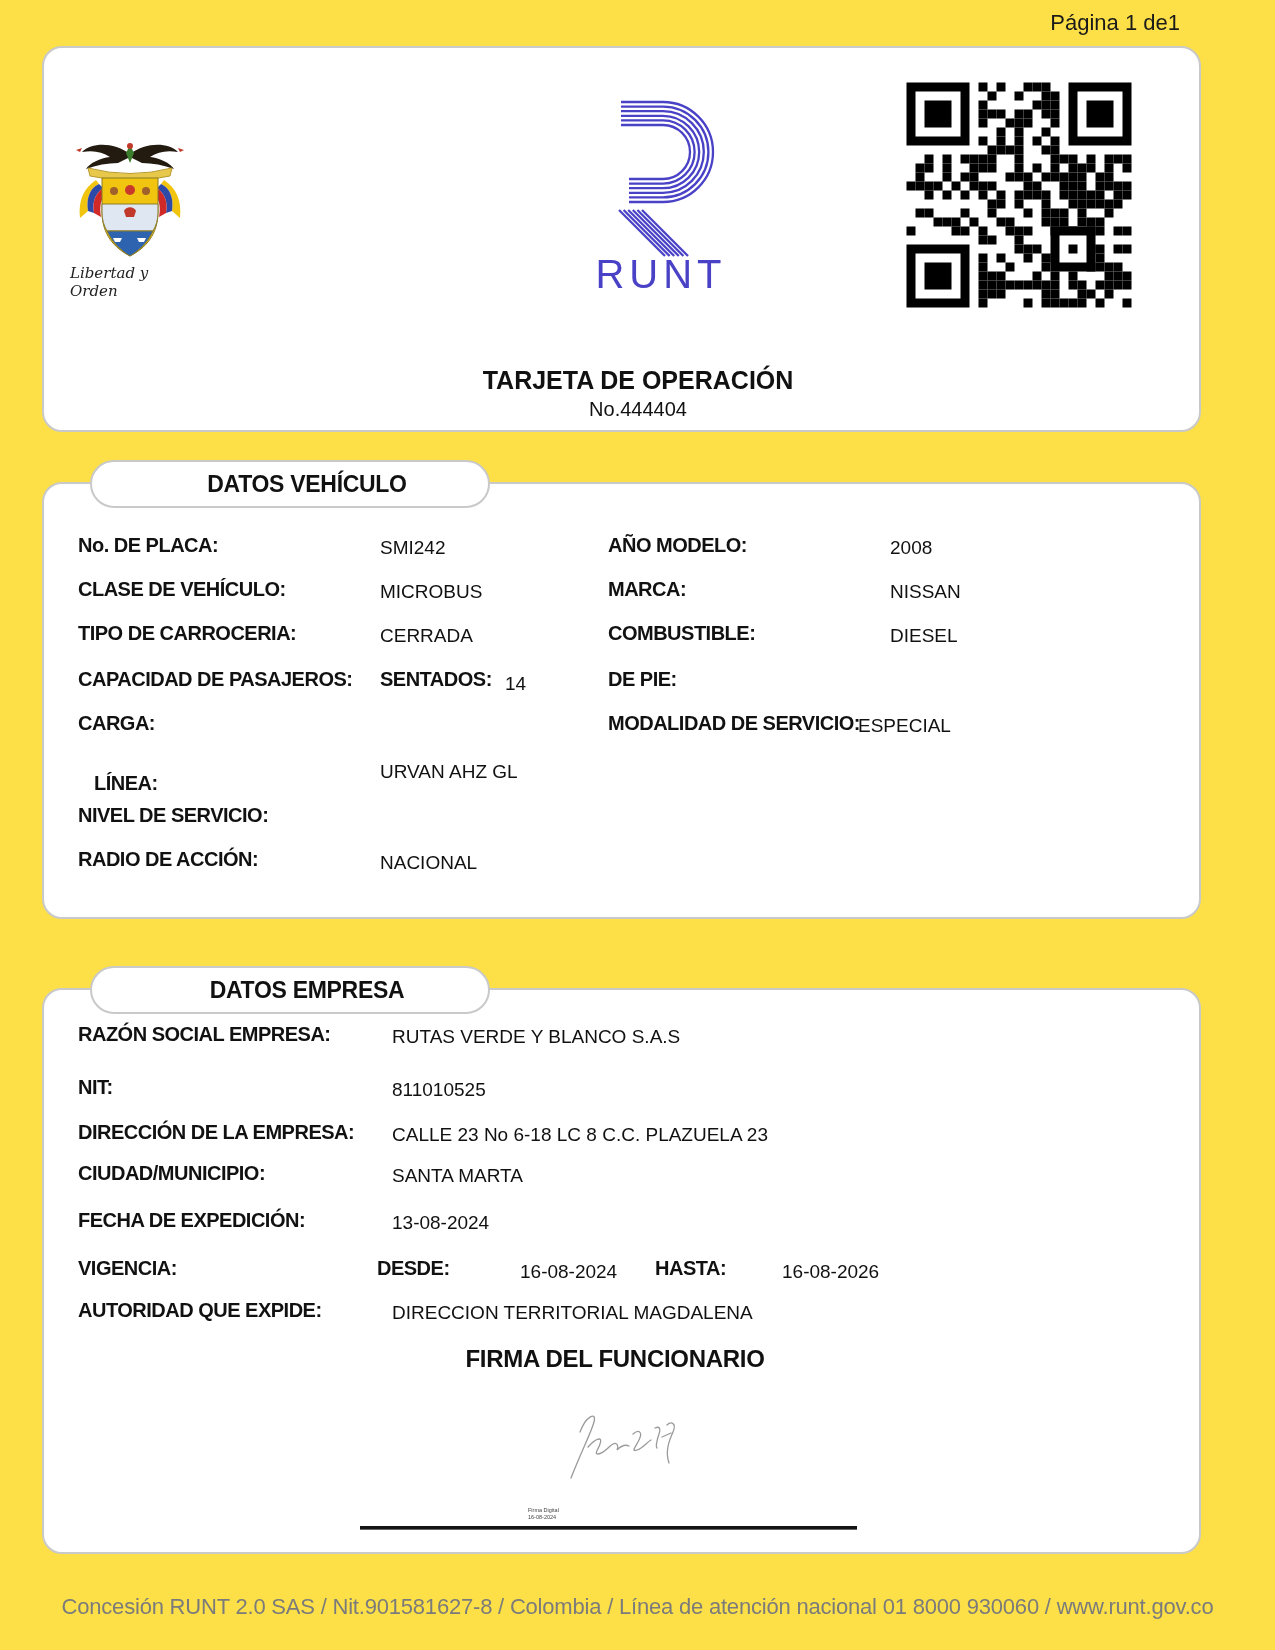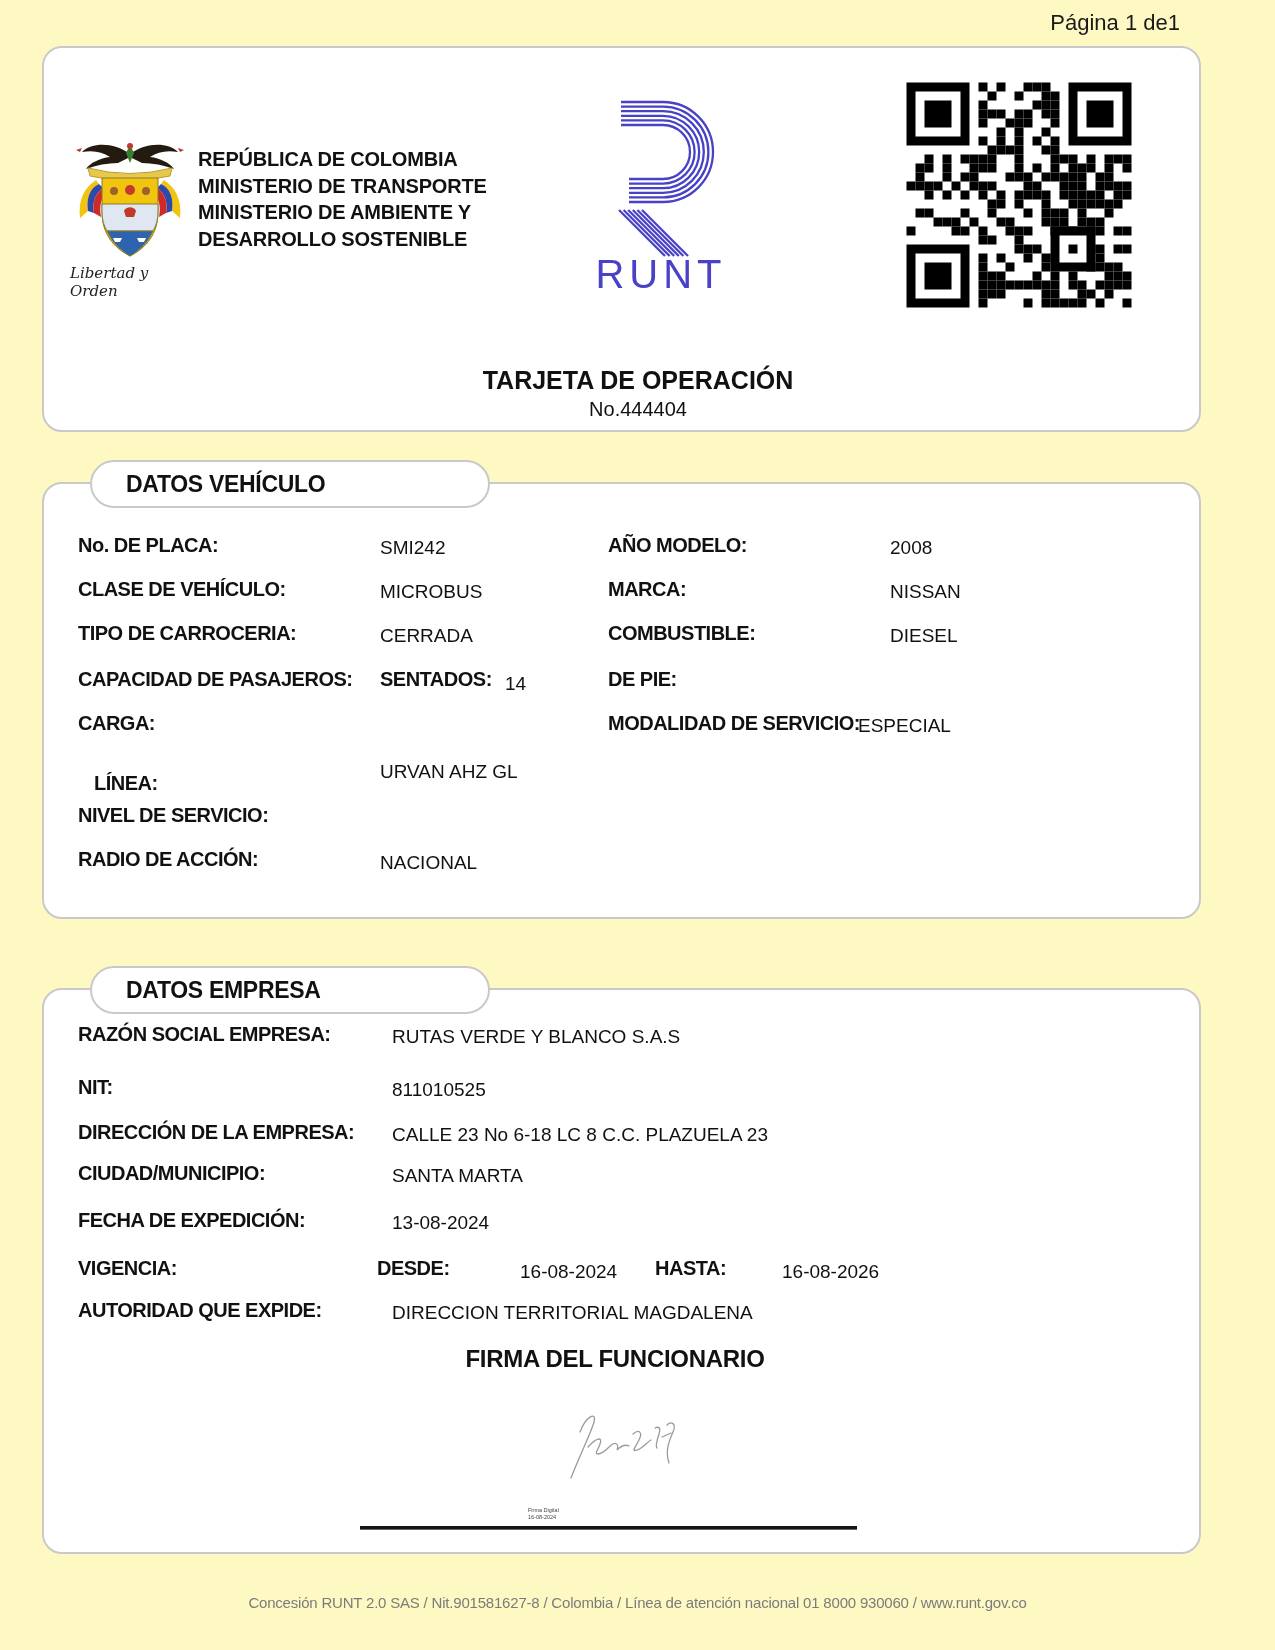--- a/index.html
+++ b/index.html
@@ -1,38 +1,38 @@
 <!DOCTYPE html>
 <html><head>
 <meta charset="utf-8">
 <style>
   html,body{margin:0;padding:0;background:#fff;}
-  .page{position:relative;width:1275px;height:1650px;background:#fef9c3;overflow:hidden;
+  .page{position:relative;width:1275px;height:1650px;background:#fde047;overflow:hidden;
         font-family:"Liberation Sans", sans-serif;color:#111;}
   .abs{position:absolute;}
   .box{position:absolute;border:2px solid #c9c9c9;border-radius:20px;background:#fff;}
   .tab{position:absolute;border:2px solid #c9c9c9;border-radius:26px;background:#fff;
        display:flex;align-items:center;padding-left:34px;font-weight:bold;font-size:23px;
-       letter-spacing:-0.3px;box-sizing:border-box;}
+       letter-spacing:-0.3px;box-sizing:border-box;justify-content:center;}
   .lbl{position:absolute;font-weight:bold;font-size:20px;letter-spacing:-0.5px;white-space:nowrap;}
   .val{position:absolute;font-size:19px;white-space:nowrap;}
   .ministry{position:absolute;left:198px;top:146px;font-weight:bold;font-size:20px;
             line-height:26.5px;letter-spacing:-0.2px;}
   .doc-title{position:absolute;left:0;width:1200px;text-align:center;font-weight:bold;font-size:25px;}
   .doc-num{position:absolute;left:0;width:1200px;text-align:center;font-size:20px;}
   .runt-text{position:absolute;left:586px;top:252px;width:150px;text-align:center;
              font-size:40px;letter-spacing:5px;}
   .coat-caption{position:absolute;left:70px;top:264px;width:120px;
                 font-family:"DejaVu Serif", serif;font-style:italic;font-size:15px;color:#222;}
   .firma-title{position:absolute;left:330px;top:1345px;width:570px;text-align:center;
                font-weight:bold;font-size:24px;letter-spacing:-0.3px;}
   .firma-digital{position:absolute;left:528px;top:1507px;font-size:5.5px;line-height:6.5px;color:#444;}
   .sig-line{position:absolute;left:360px;top:1526px;width:497px;height:3px;background:#141414;
             border-bottom:1px solid #666;}
-  .footer{position:absolute;left:0;top:1594px;width:1275px;text-align:center;font-size:15px;
+  .footer{position:absolute;left:0;top:1594px;width:1275px;text-align:center;font-size:22px;
           letter-spacing:-0.2px;color:#7b7b7b;}
   .page-indicator{position:absolute;top:10px;right:95px;font-size:22px;color:#1a1a1a;}
 </style>
 </head>
 <body>
 
 <div class="page">
 
   <div class="page-indicator">Página 1 de1</div>
 
@@ -60,26 +60,20 @@
     </g>
     <circle cx="54" cy="52" r="5" fill="#c8392b"></circle>
     <circle cx="38" cy="53" r="4" fill="#a0622d"></circle>
     <circle cx="70" cy="53" r="4" fill="#a0622d"></circle>
     <path d="M48 73 C50 68 58 68 60 73 L58 79 L50 79 Z" fill="#c0392b"></path>
     <path d="M37 100 l9 0 l-2 4 l-5 0 Z" fill="#fff"></path>
     <path d="M61 100 l9 0 l-2 4 l-5 0 Z" fill="#fff"></path>
   </svg>
   <div class="coat-caption">Libertad y Orden</div>
 
-  <div class="ministry">
-    <div>REPÚBLICA DE COLOMBIA</div>
-    <div>MINISTERIO DE TRANSPORTE</div>
-    <div>MINISTERIO DE AMBIENTE Y</div>
-    <div>DESARROLLO SOSTENIBLE</div>
-  </div>
 
   <svg class="abs" id="runt-logo" style="left:596px;top:90px;" width="130" height="172" viewBox="0 0 100 172">
       <path d="M 10 12 L 52 12 A 50 50 0 0 1 52 112 L 18 112" fill="none" stroke="#4a42c6" stroke-width="2.3"></path>
       <path d="M 8 120 L 54 166" fill="none" stroke="#4a42c6" stroke-width="2.3"></path>
       <path d="M 10 16.6 L 52 16.6 A 45.4 45.4 0 0 1 52 107.4 L 18 107.4" fill="none" stroke="#4a42c6" stroke-width="2.3"></path>
       <path d="M 12.6 120 L 58.6 166" fill="none" stroke="#4a42c6" stroke-width="2.3"></path>
       <path d="M 10 21.2 L 52 21.2 A 40.8 40.8 0 0 1 52 102.8 L 18 102.8" fill="none" stroke="#4a42c6" stroke-width="2.3"></path>
       <path d="M 17.2 120 L 63.2 166" fill="none" stroke="#4a42c6" stroke-width="2.3"></path>
       <path d="M 10 25.799999999999997 L 52 25.799999999999997 A 36.2 36.2 0 0 1 52 98.2 L 18 98.2" fill="none" stroke="#4a42c6" stroke-width="2.3"></path>
       <path d="M 21.799999999999997 120 L 67.8 166" fill="none" stroke="#4a42c6" stroke-width="2.3"></path>

